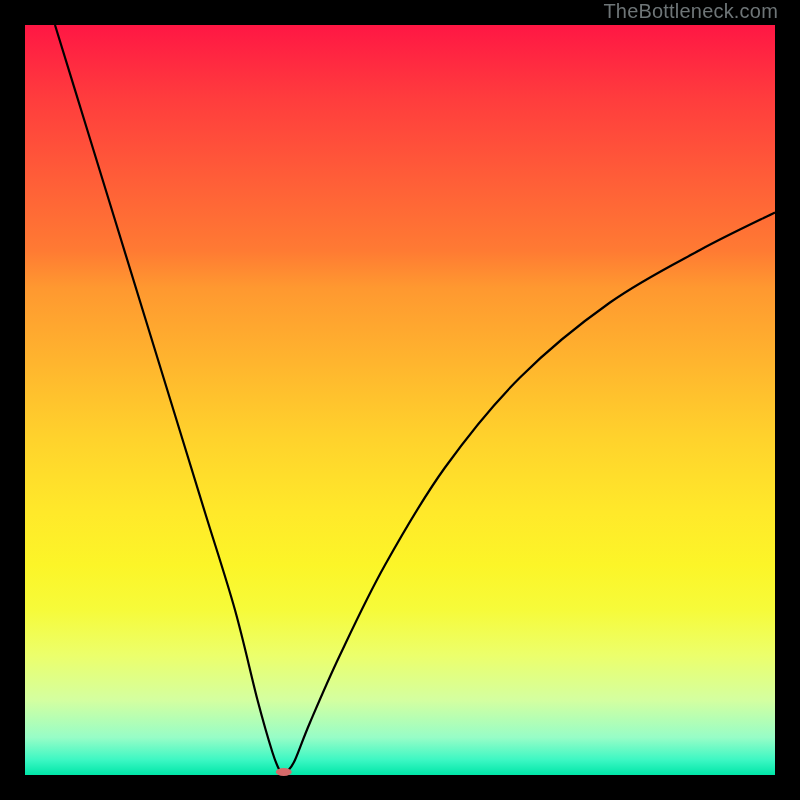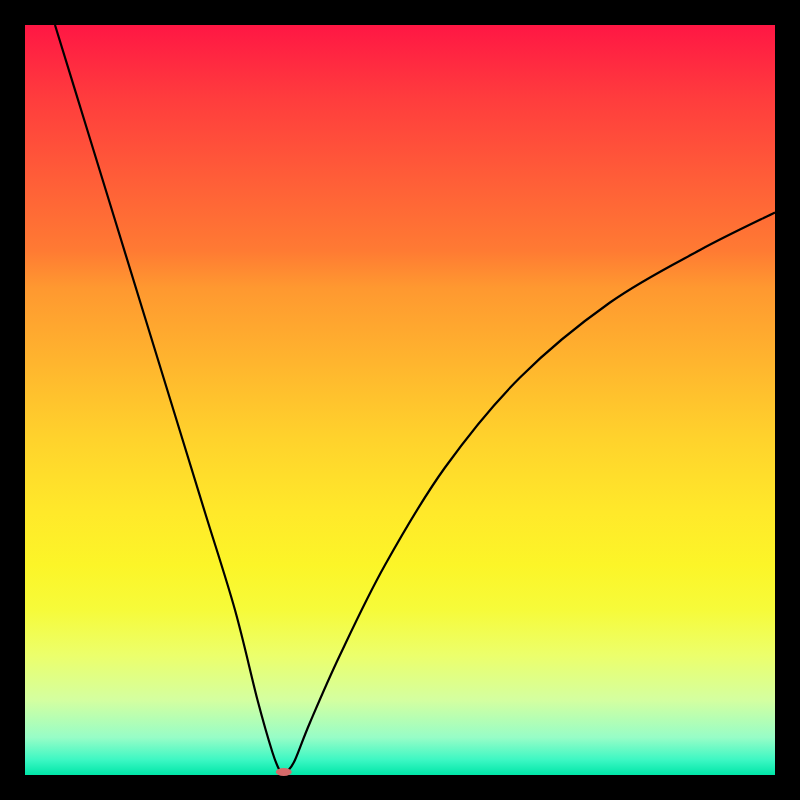--- a/index.html
+++ b/index.html
@@ -63,13 +63,14 @@
 </head>
 <body>
 
 <div class="frame">
   <div class="plot-area">
     <svg class="curve-svg" viewBox="0 0 750 750">
       <path id="curve" class="curve-path" d="M 30 0 C 35 16.25 50 65 60 97.5 C 70 130 80 162.5 90 195 C 100 227.5 110 260 120 292.5 C 130 325 140 357.5 150 390 C 160 422.5 170 455 180 487.5 C 190 520 201.25000000000003 553.75 210.00000000000003 585 C 218.75000000000003 616.25 226.25 651.25 232.5 675 C 238.75 698.75 243.75 715.625 247.5 727.5 C 251.25 739.375 253.12500000000003 742.5 255.00000000000003 746.25 C 256.875 750 257.5 750 258.75 750 C 260 750 260.625 748.75 262.5 746.25 C 264.375 743.75 266.25 743.125 270 735 C 273.75 726.875 277.5 715 285 697.5 C 292.5 680 302.5 656.25 315 630 C 327.5 603.75 342.5 571.25 360 540 C 377.5 508.75 397.50000000000006 473.75 420.00000000000006 442.5 C 442.50000000000006 411.25 467.5 380 495 352.5 C 522.5 325 555 298.75 585 277.5 C 615 256.25 647.5 240 675 225 C 702.5 210 737.5 193.75 750 187.5 "></path>
       <ellipse id="marker" class="marker" cx="258.75" cy="747" rx="8" ry="4" fill="#d66a6a"></ellipse>
     </svg>
   </div>
+  <div class="watermark">TheBottleneck.com</div>
 </div>
 
 </body></html>

